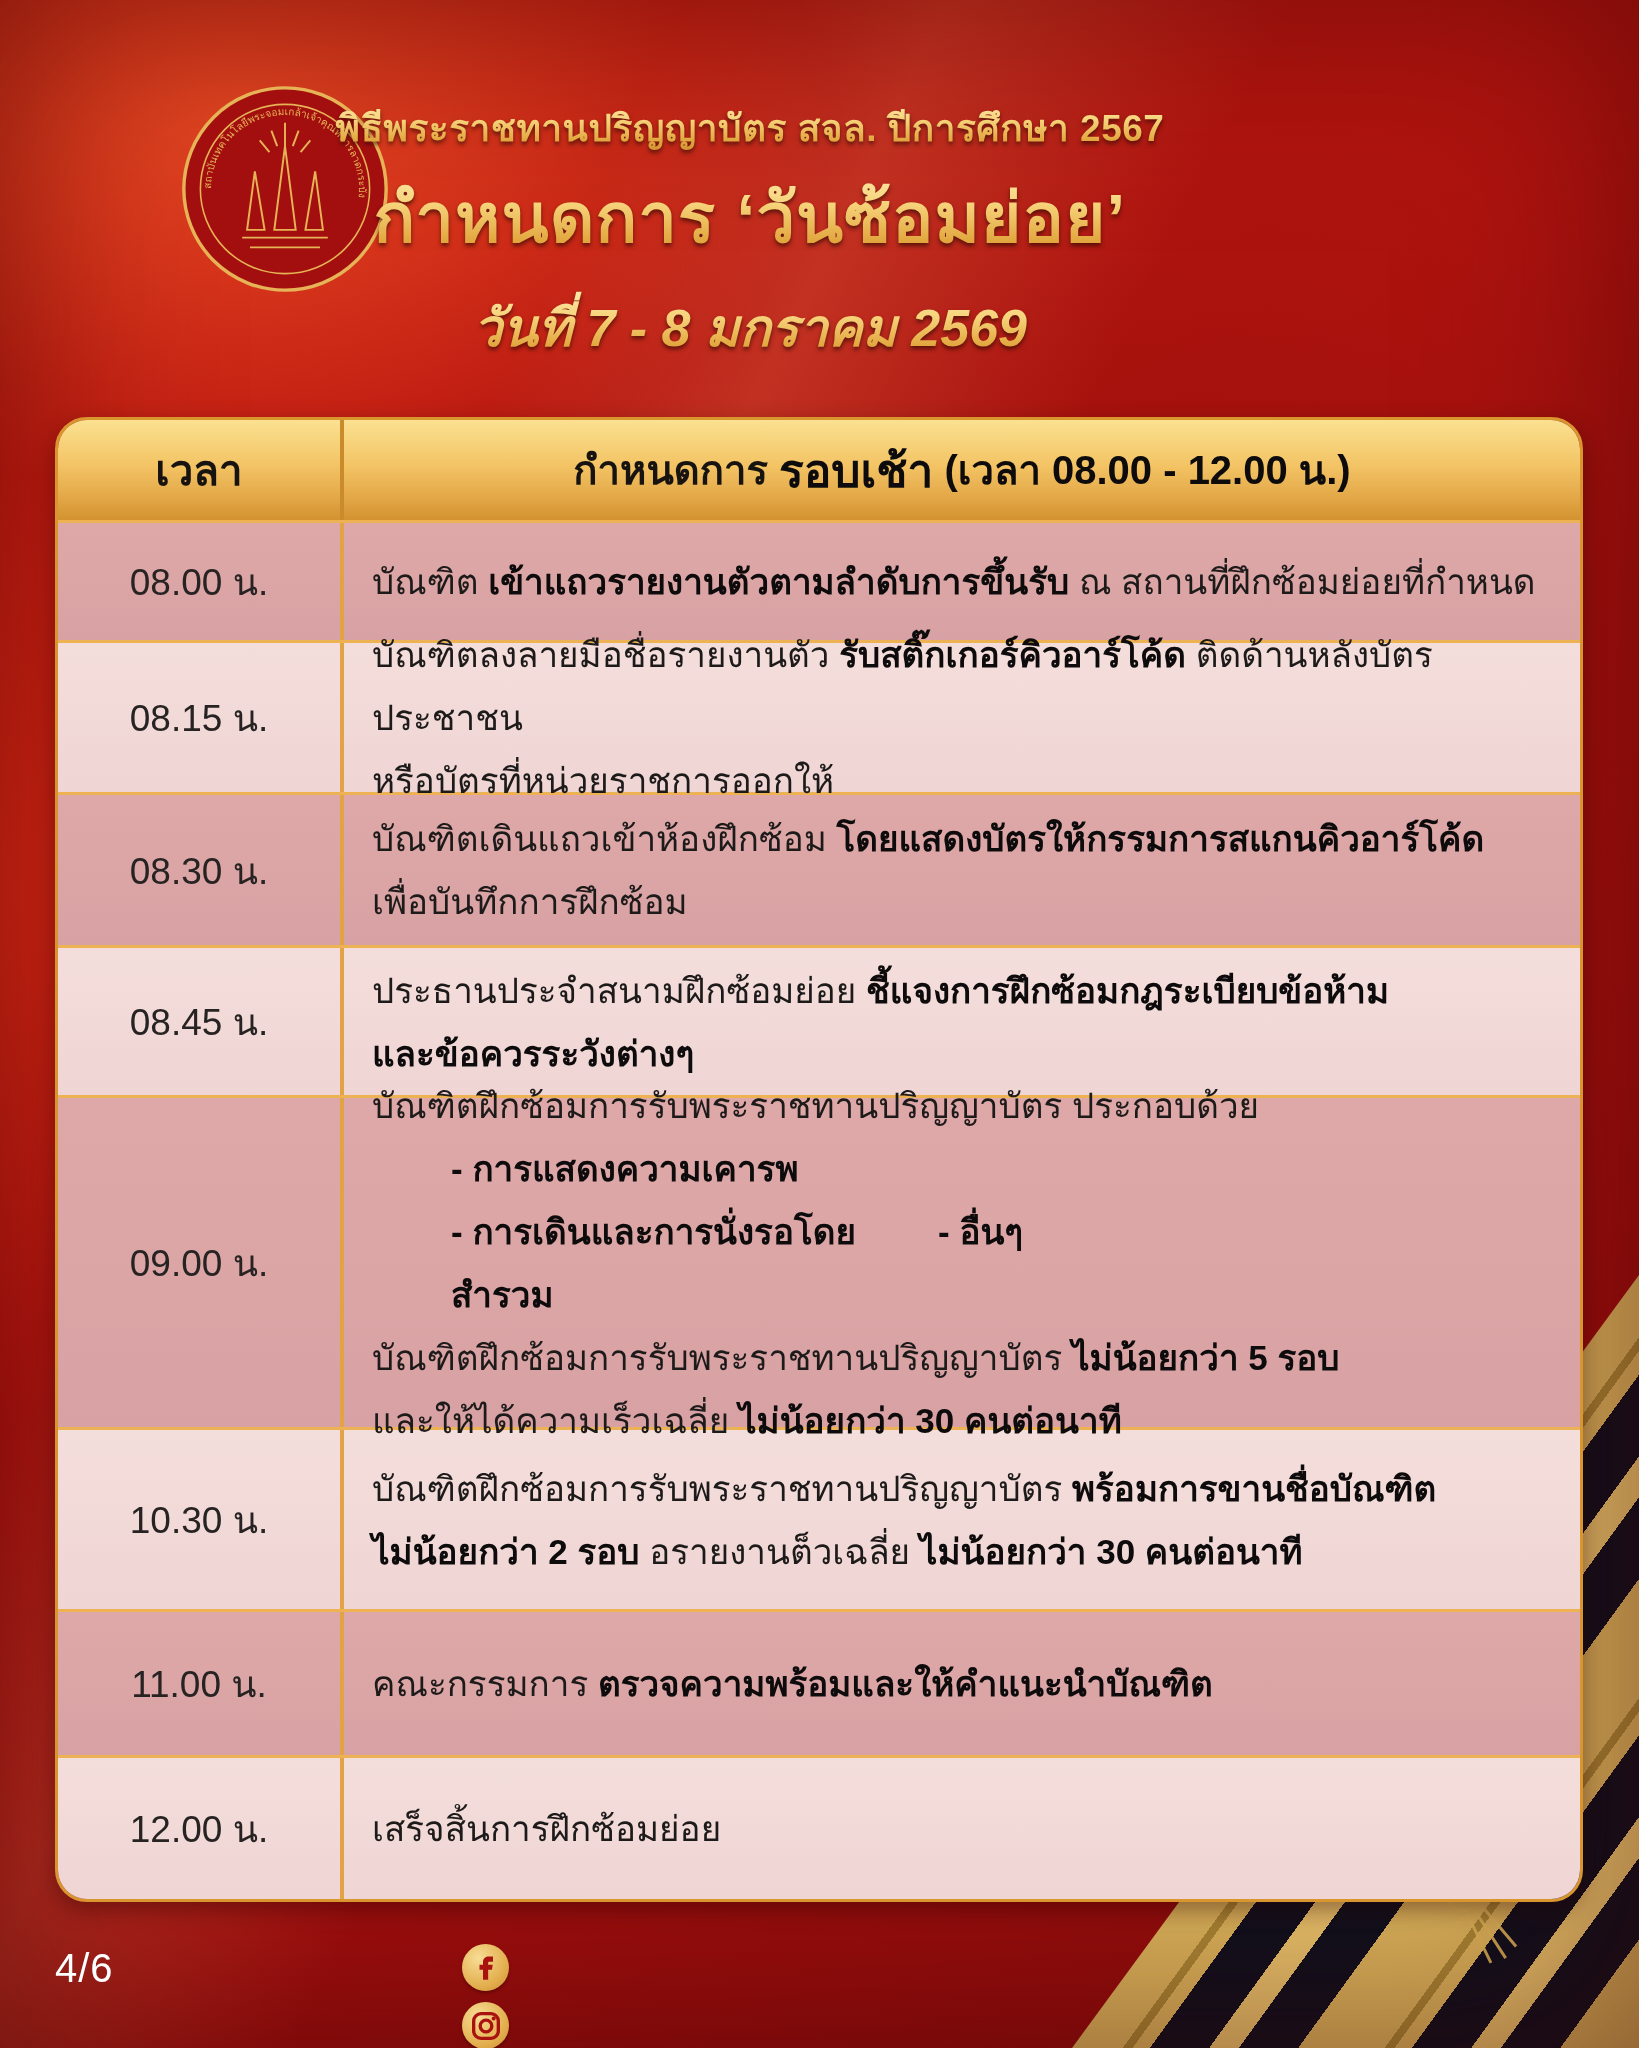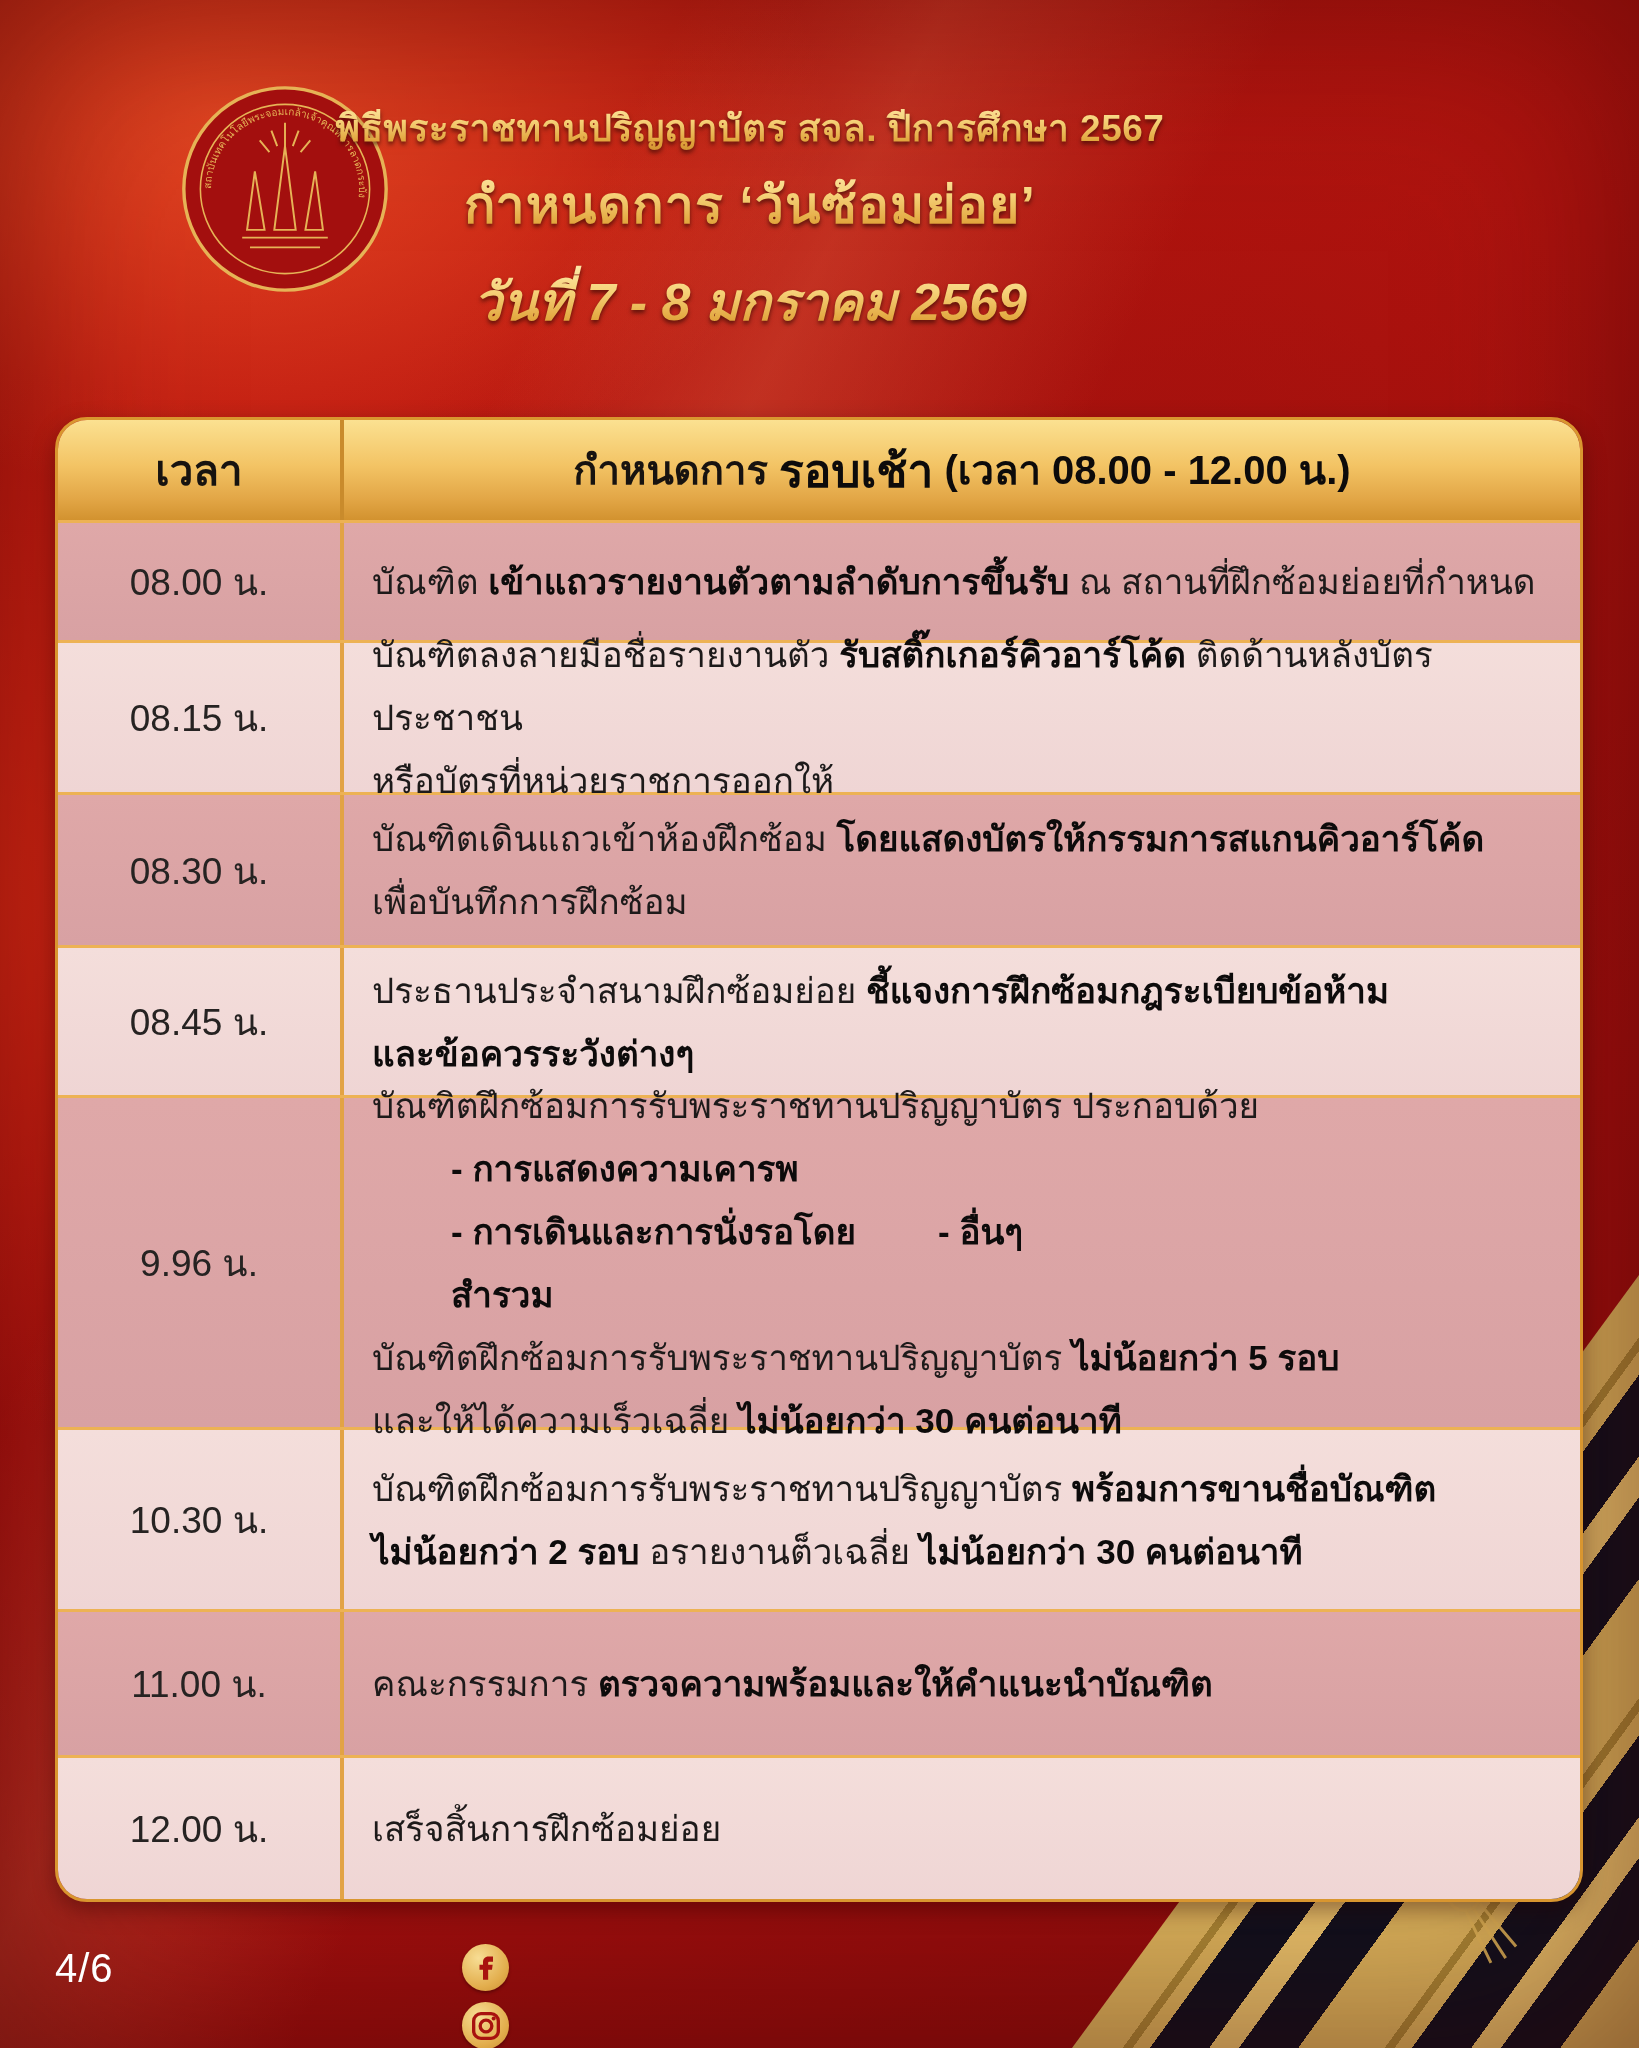--- a/index.html
+++ b/index.html
@@ -30,21 +30,21 @@
   .emblem{position:absolute;left:178px;top:82px;width:214px;height:214px;}
 
   
   .title-block{position:absolute;left:330px;top:98px;width:840px;text-align:center;}
   .gold-text{
     background:linear-gradient(180deg,#ffeeb2 0%,#f6d279 38%,#e2a63e 72%,#c9872a 100%);
     -webkit-background-clip:text;background-clip:text;color:transparent;
     filter:drop-shadow(0 3px 2px rgba(45,8,2,.65));
   }
   .title-1{font-size:37px;font-weight:700;letter-spacing:.5px;}
-  .title-2{font-size:52px;font-weight:800;margin-top:6px;letter-spacing:1px;}
+  .title-2{font-size:69px;font-weight:800;margin-top:6px;letter-spacing:1px;}
   .title-3{font-size:52px;font-weight:800;margin-top:14px;font-style:italic;}
 
   
   .table-wrap{position:absolute;left:55px;top:417px;width:1528px;border-radius:32px;overflow:hidden;
     border:3px solid #d9962f;box-shadow:0 8px 22px rgba(40,0,0,.4);box-sizing:border-box;}
   .thead{display:flex;height:100px;background:linear-gradient(180deg,#fbe191 0%,#f3c465 45%,#e3a747 78%,#d2922f 100%);}
   .th-time{width:282px;display:flex;align-items:center;justify-content:center;font-size:42px;font-weight:800;color:#171310;}
   .th-sched{flex:1;border-left:4px solid #c98b2c;display:flex;align-items:center;justify-content:center;
     font-size:40px;font-weight:700;color:#171310;white-space:pre;}
   .th-sched .big{font-size:46px;font-weight:800;}
@@ -148,21 +148,21 @@
           </div>
         </div>
         <div class="row row-light">
           <div class="cell-time">08.45 น.</div>
           <div class="cell-content">
             <div class="line"><span class="">ประธานประจำสนามฝึกซ้อมย่อย </span><span class="bold">ชี้แจงการฝึกซ้อมกฎระเบียบข้อห้าม</span></div>
             <div class="line"><span class="bold">และข้อควรระวังต่างๆ</span></div>
           </div>
         </div>
         <div class="row row-dark">
-          <div class="cell-time">9.96 น.</div>
+          <div class="cell-time">09.00 น.</div>
           <div class="cell-content">
             <div class="line"><span class="">บัณฑิตฝึกซ้อมการรับพระราชทานปริญญาบัตร ประกอบด้วย</span></div>
             <div class="line cols"><span class="col-left"><span class="bold">- การแสดงความเคารพ</span></span></div>
             <div class="line cols"><span class="col-left"><span class="bold">- การเดินและการนั่งรอโดยสำรวม</span></span><span class="col-right"><span class="bold">- อื่นๆ</span></span></div>
             <div class="line"><span class="">บัณฑิตฝึกซ้อมการรับพระราชทานปริญญาบัตร </span><span class="bold">ไม่น้อยกว่า 5 รอบ</span></div>
             <div class="line"><span class="">และให้ได้ความเร็วเฉลี่ย </span><span class="bold">ไม่น้อยกว่า 30 คนต่อนาที</span></div>
           </div>
         </div>
         <div class="row row-light">
           <div class="cell-time">10.30 น.</div>

